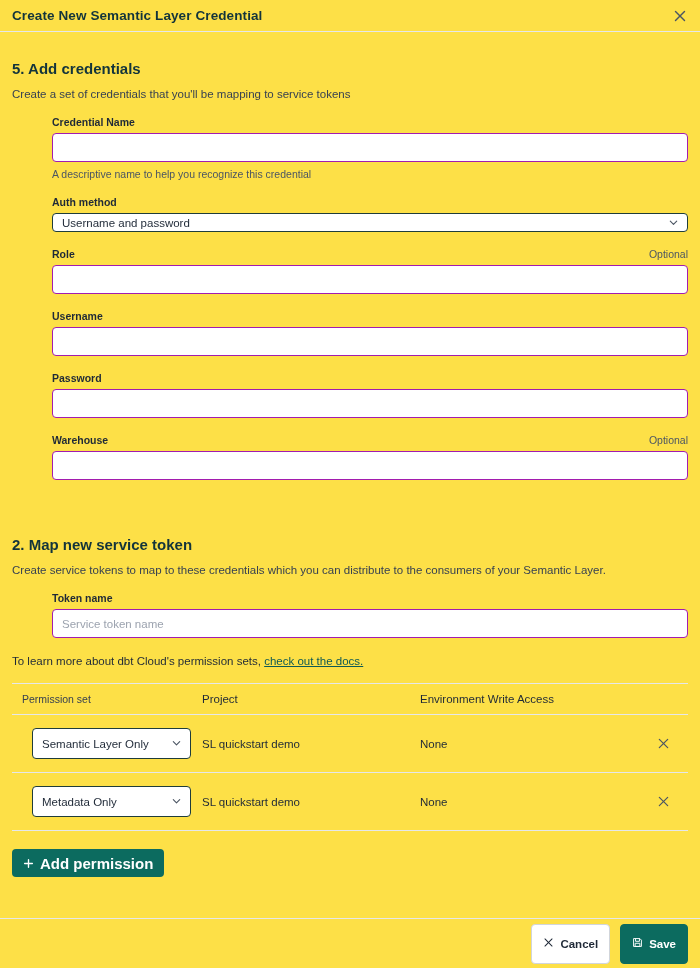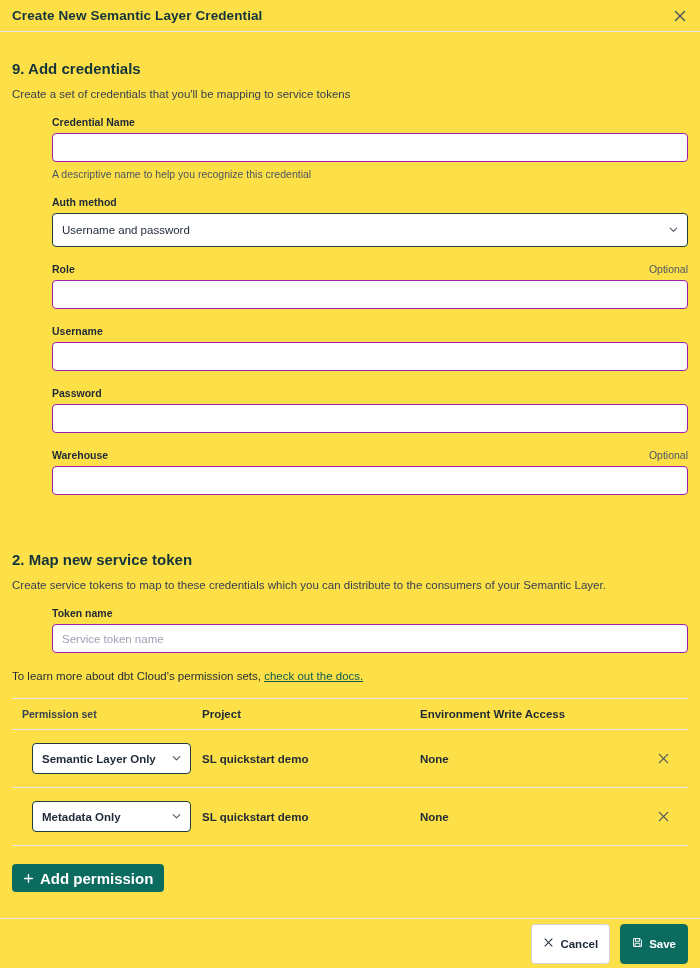--- a/index.html
+++ b/index.html
@@ -97,21 +97,21 @@
     font-size: 10.5px;
     color: #4b5563;
     margin-top: 6px;
   }
   .select-wrap {
     position: relative;
     margin-top: 5px;
   }
   .select-box {
     width: 100%;
-    height: 34px;
+    height: 19px;
     border: 1px solid #1f3d3a;
     border-radius: 4px;
     background: #fff;
     display: flex;
     align-items: center;
     padding: 0 9px;
     font-size: 11.5px;
     color: #1f2937;
     cursor: pointer;
   }
@@ -132,21 +132,20 @@
     color: #0f5a54;
     text-decoration: underline;
     cursor: pointer;
   }
 
   
   .perm-table {
     margin-top: 16px;
     width: 100%;
     border-top: 1px solid #e5e7eb;
-    font-weight: bold;
   }
   .perm-head {
     display: flex;
     align-items: center;
     height: 31px;
     border-bottom: 1px solid #e5e7eb;
     font-size: 10.5px;
     color: #374151;
     padding: 0 10px;
   }
@@ -240,21 +239,21 @@
       <svg width="14" height="14" viewBox="0 0 14 14" fill="none" stroke="currentColor" stroke-width="1.4" stroke-linecap="round">
         <line x1="2.5" y1="2.5" x2="11.5" y2="11.5"></line>
           <line x1="11.5" y1="2.5" x2="2.5" y2="11.5"></line>
       </svg>
     </div>
   </div>
 
   <div class="modal-body">
 
     
-    <div class="section-title">9. Add credentials</div>
+    <div class="section-title">5. Add credentials</div>
     <div class="section-sub">Create a set of credentials that you'll be mapping to service tokens</div>
 
     <div class="field">
       <div class="field-label-row">
         <span class="field-label">Credential Name</span>
       </div>
       <input class="text-input" type="text" value="" style="">
       <div class="field-help">A descriptive name to help you recognize this credential</div>
     </div>
 

